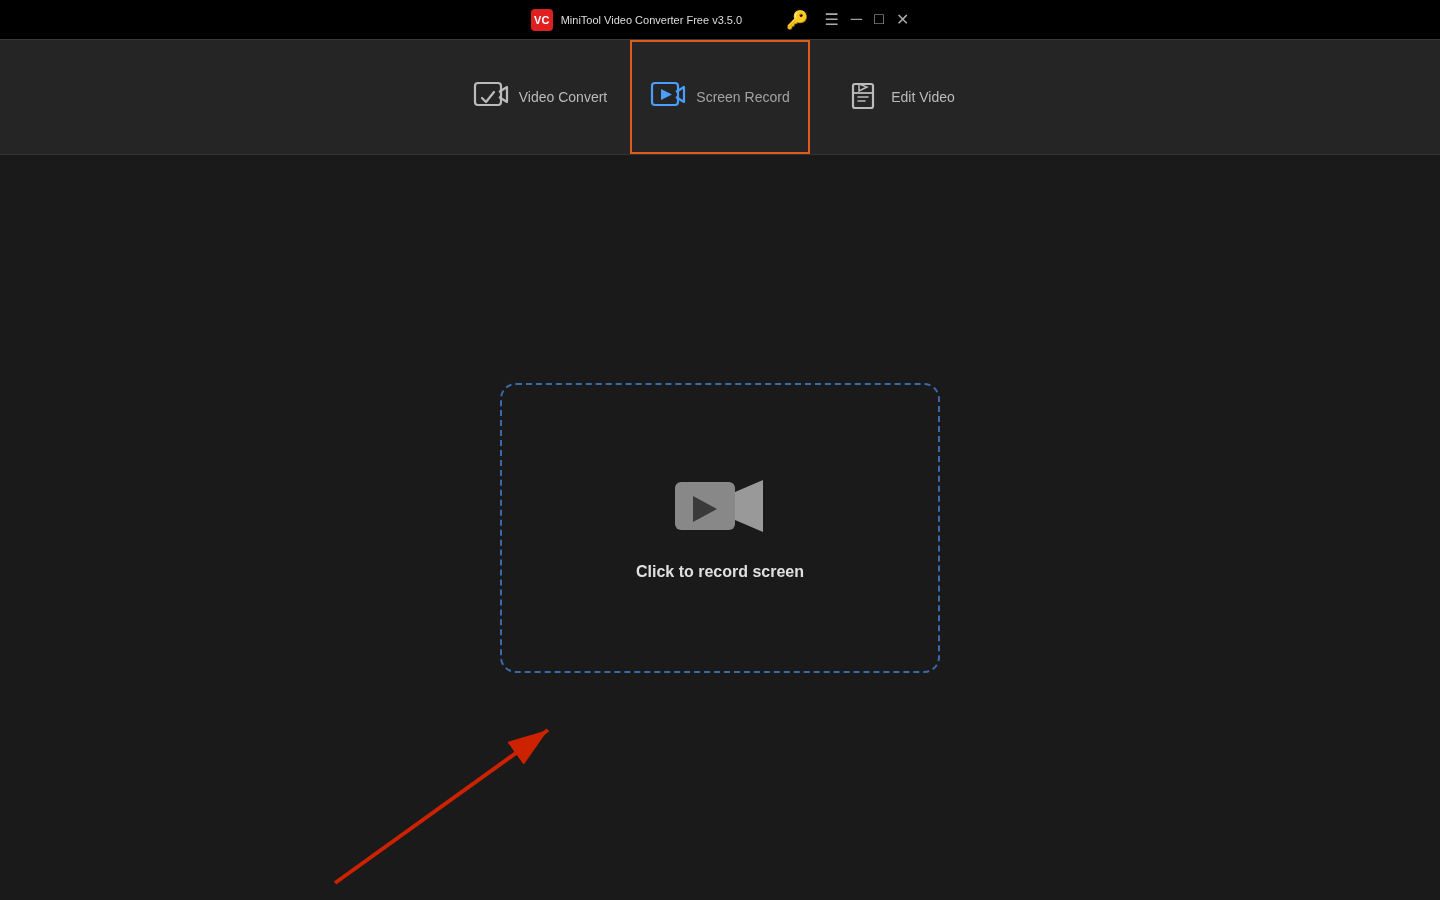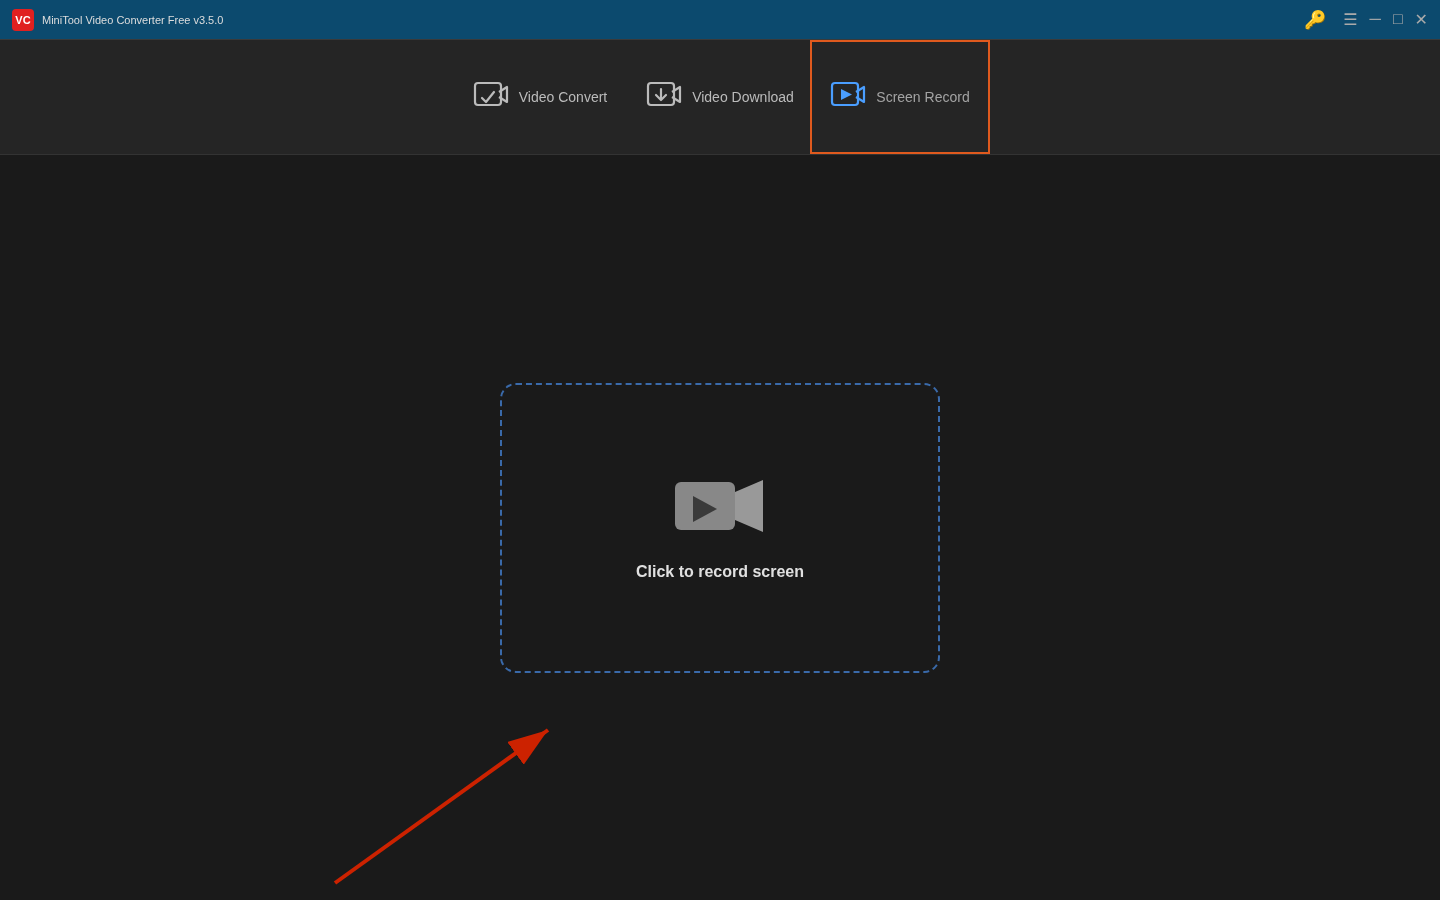--- a/index.html
+++ b/index.html
@@ -13,22 +13,22 @@
       height: 900px;
       background: #1a1a1a;
       font-family: -apple-system, BlinkMacSystemFont, 'Segoe UI', sans-serif;
       overflow: hidden;
       color: #fff;
     }
 
     .title-bar {
       display: flex;
       align-items: center;
-      justify-content: space-between;
-      background: #0c4a6e;
+      justify-content: center;
+      background: #000000;
       height: 40px;
       padding: 0 12px;
       border-bottom: 1px solid #3a3a3a;
       gap: 44px;
     }
 
     .title-bar-left {
       display: flex;
       align-items: center;
       gap: 8px;
@@ -201,43 +201,45 @@
     <div class="nav-tab-icon">
       <svg width="36" height="32" viewBox="0 0 36 32" fill="none" xmlns="http://www.w3.org/2000/svg">
         <rect x="2" y="4" width="26" height="22" rx="3" stroke="#bbb" stroke-width="2.2" fill="none"></rect>
         <polyline points="26,13 34,8 34,23 26,18" stroke="#bbb" stroke-width="2.2" fill="none" stroke-linejoin="round"></polyline>
         <polyline points="9,19 13,23 21,13" stroke="#bbb" stroke-width="2.2" fill="none" stroke-linecap="round" stroke-linejoin="round"></polyline>
       </svg>
     </div>
     <span class="nav-tab-label">Video Convert</span>
   </div>
 
-  <div class="nav-tab">
-    <div class="nav-tab-icon">
-      <svg width="36" height="32" viewBox="0 0 36 32" fill="none" xmlns="http://www.w3.org/2000/svg">
-        <rect x="2" y="4" width="26" height="22" rx="3" stroke="#bbb" stroke-width="2.2" fill="none"></rect>
-        <polyline points="26,13 34,8 34,23 26,18" stroke="#bbb" stroke-width="2.2" fill="none" stroke-linejoin="round"></polyline>
-        <line x1="15" y1="10" x2="15" y2="20" stroke="#bbb" stroke-width="2.2" stroke-linecap="round"></line>
-        <polyline points="10,16 15,21 20,16" stroke="#bbb" stroke-width="2.2" fill="none" stroke-linecap="round" stroke-linejoin="round"></polyline>
-      </svg>
-    </div>
-    <span class="nav-tab-label">Video Download</span>
-  </div>
 
   <div class="nav-tab active">
     <div class="nav-tab-icon">
       <svg width="36" height="32" viewBox="0 0 36 32" fill="none" xmlns="http://www.w3.org/2000/svg">
         <rect x="2" y="4" width="26" height="22" rx="3" stroke="#4a9eff" stroke-width="2.2" fill="none"></rect>
         <polyline points="26,13 34,8 34,23 26,18" stroke="#4a9eff" stroke-width="2.2" fill="none" stroke-linejoin="round"></polyline>
         <polygon points="11,10 11,21 22,15.5" fill="#4a9eff"></polygon>
       </svg>
     </div>
     <span class="nav-tab-label">Screen Record</span>
   </div>
 
+  <div class="nav-tab">
+    <div class="nav-tab-icon">
+      <svg width="36" height="32" viewBox="0 0 36 32" fill="none" xmlns="http://www.w3.org/2000/svg">
+
+        <rect x="8" y="5" width="20" height="24" rx="2" stroke="#bbb" stroke-width="2.2" fill="none"></rect>
+        <path d="M14 5 L14 12 L22 8 Z" stroke="#bbb" stroke-width="1.5" fill="none"></path>
+        <line x1="8" y1="14" x2="28" y2="14" stroke="#bbb" stroke-width="1.8"></line>
+        <line x1="13" y1="18" x2="23" y2="18" stroke="#bbb" stroke-width="1.6" stroke-linecap="round"></line>
+        <line x1="13" y1="22" x2="20" y2="22" stroke="#bbb" stroke-width="1.6" stroke-linecap="round"></line>
+      </svg>
+    </div>
+    <span class="nav-tab-label">Edit Video</span>
+  </div>
 
 </div>
 
 <div class="main-content">
 
   <div class="record-area">
 
     <div class="camera-icon-wrapper">
       <svg class="camera-svg" viewBox="0 0 90 65" fill="none" xmlns="http://www.w3.org/2000/svg">
 

